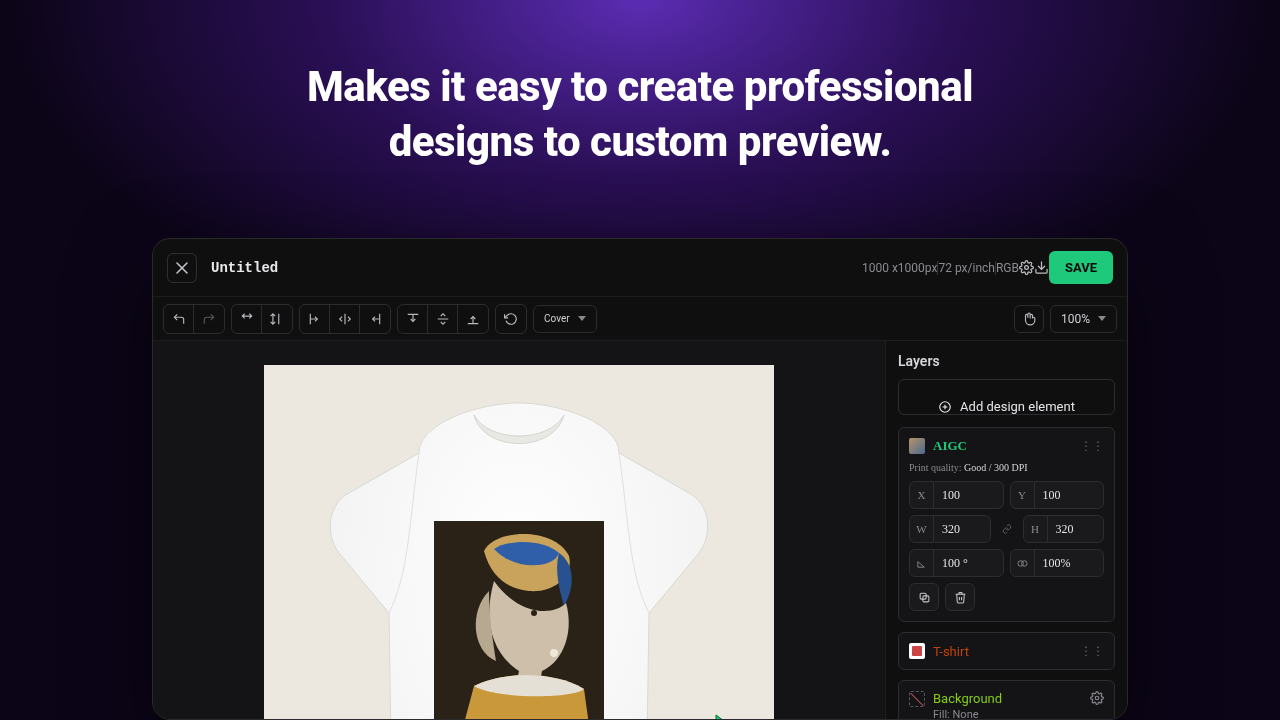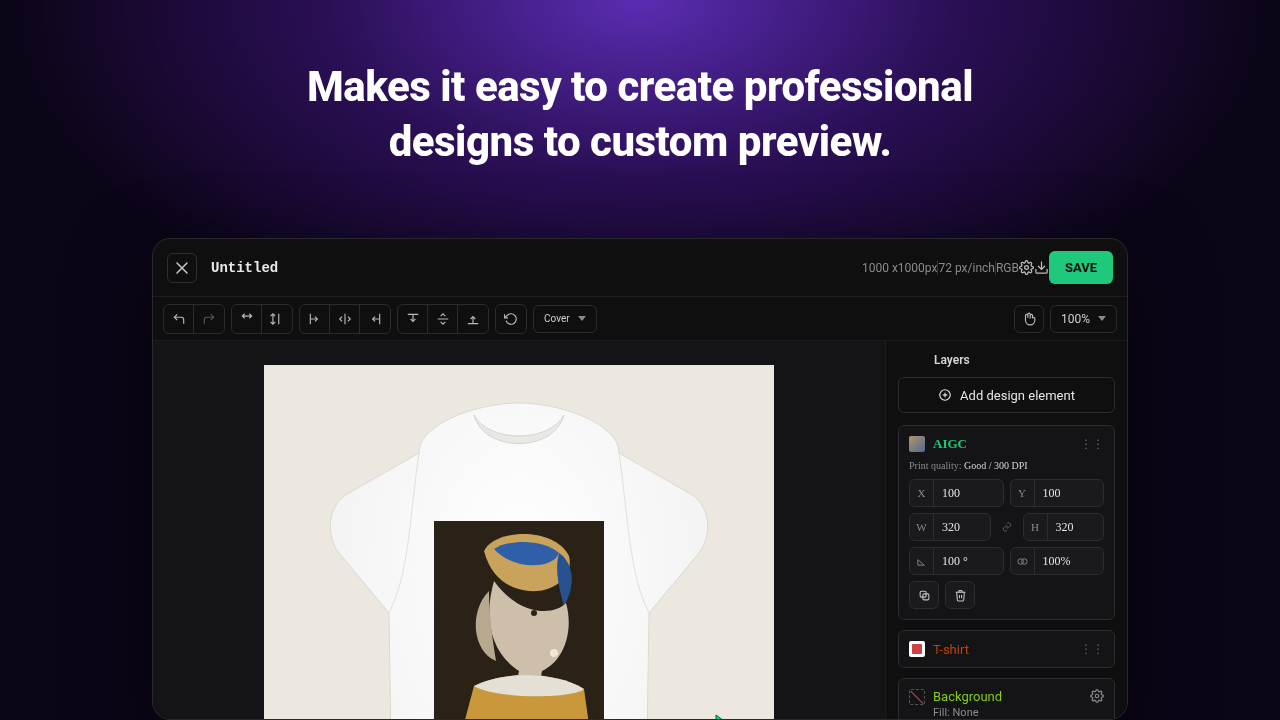--- a/index.html
+++ b/index.html
@@ -178,26 +178,26 @@
   
   .panel {
     width: 242px;
     border-left: 1px solid #1d1d20;
     background: #0f0f10;
     padding: 12px;
     overflow: hidden;
     font-size: 12px;
     color: #d6d6da;
   }
-  .panel-title { font-size: 12px; font-weight: 600; margin-bottom: 10px; margin-left: 36px; }
+  .panel-title { font-size: 14px; font-weight: 600; margin-bottom: 10px; }
   .add-btn {
     height: 36px;
     border: 1px solid #2c2c31;
     border-radius: 6px;
-    display: flex; align-items: center; justify-content: center;
+    display: flex; align-items: flex-end; justify-content: center;
     gap: 8px;
     font-size: 13px;
     color: #e5e5e9;
     margin-bottom: 12px;
   }
   .layer-card {
     border: 1px solid #2c2c31;
     border-radius: 6px;
     padding: 10px;
     margin-bottom: 10px;

